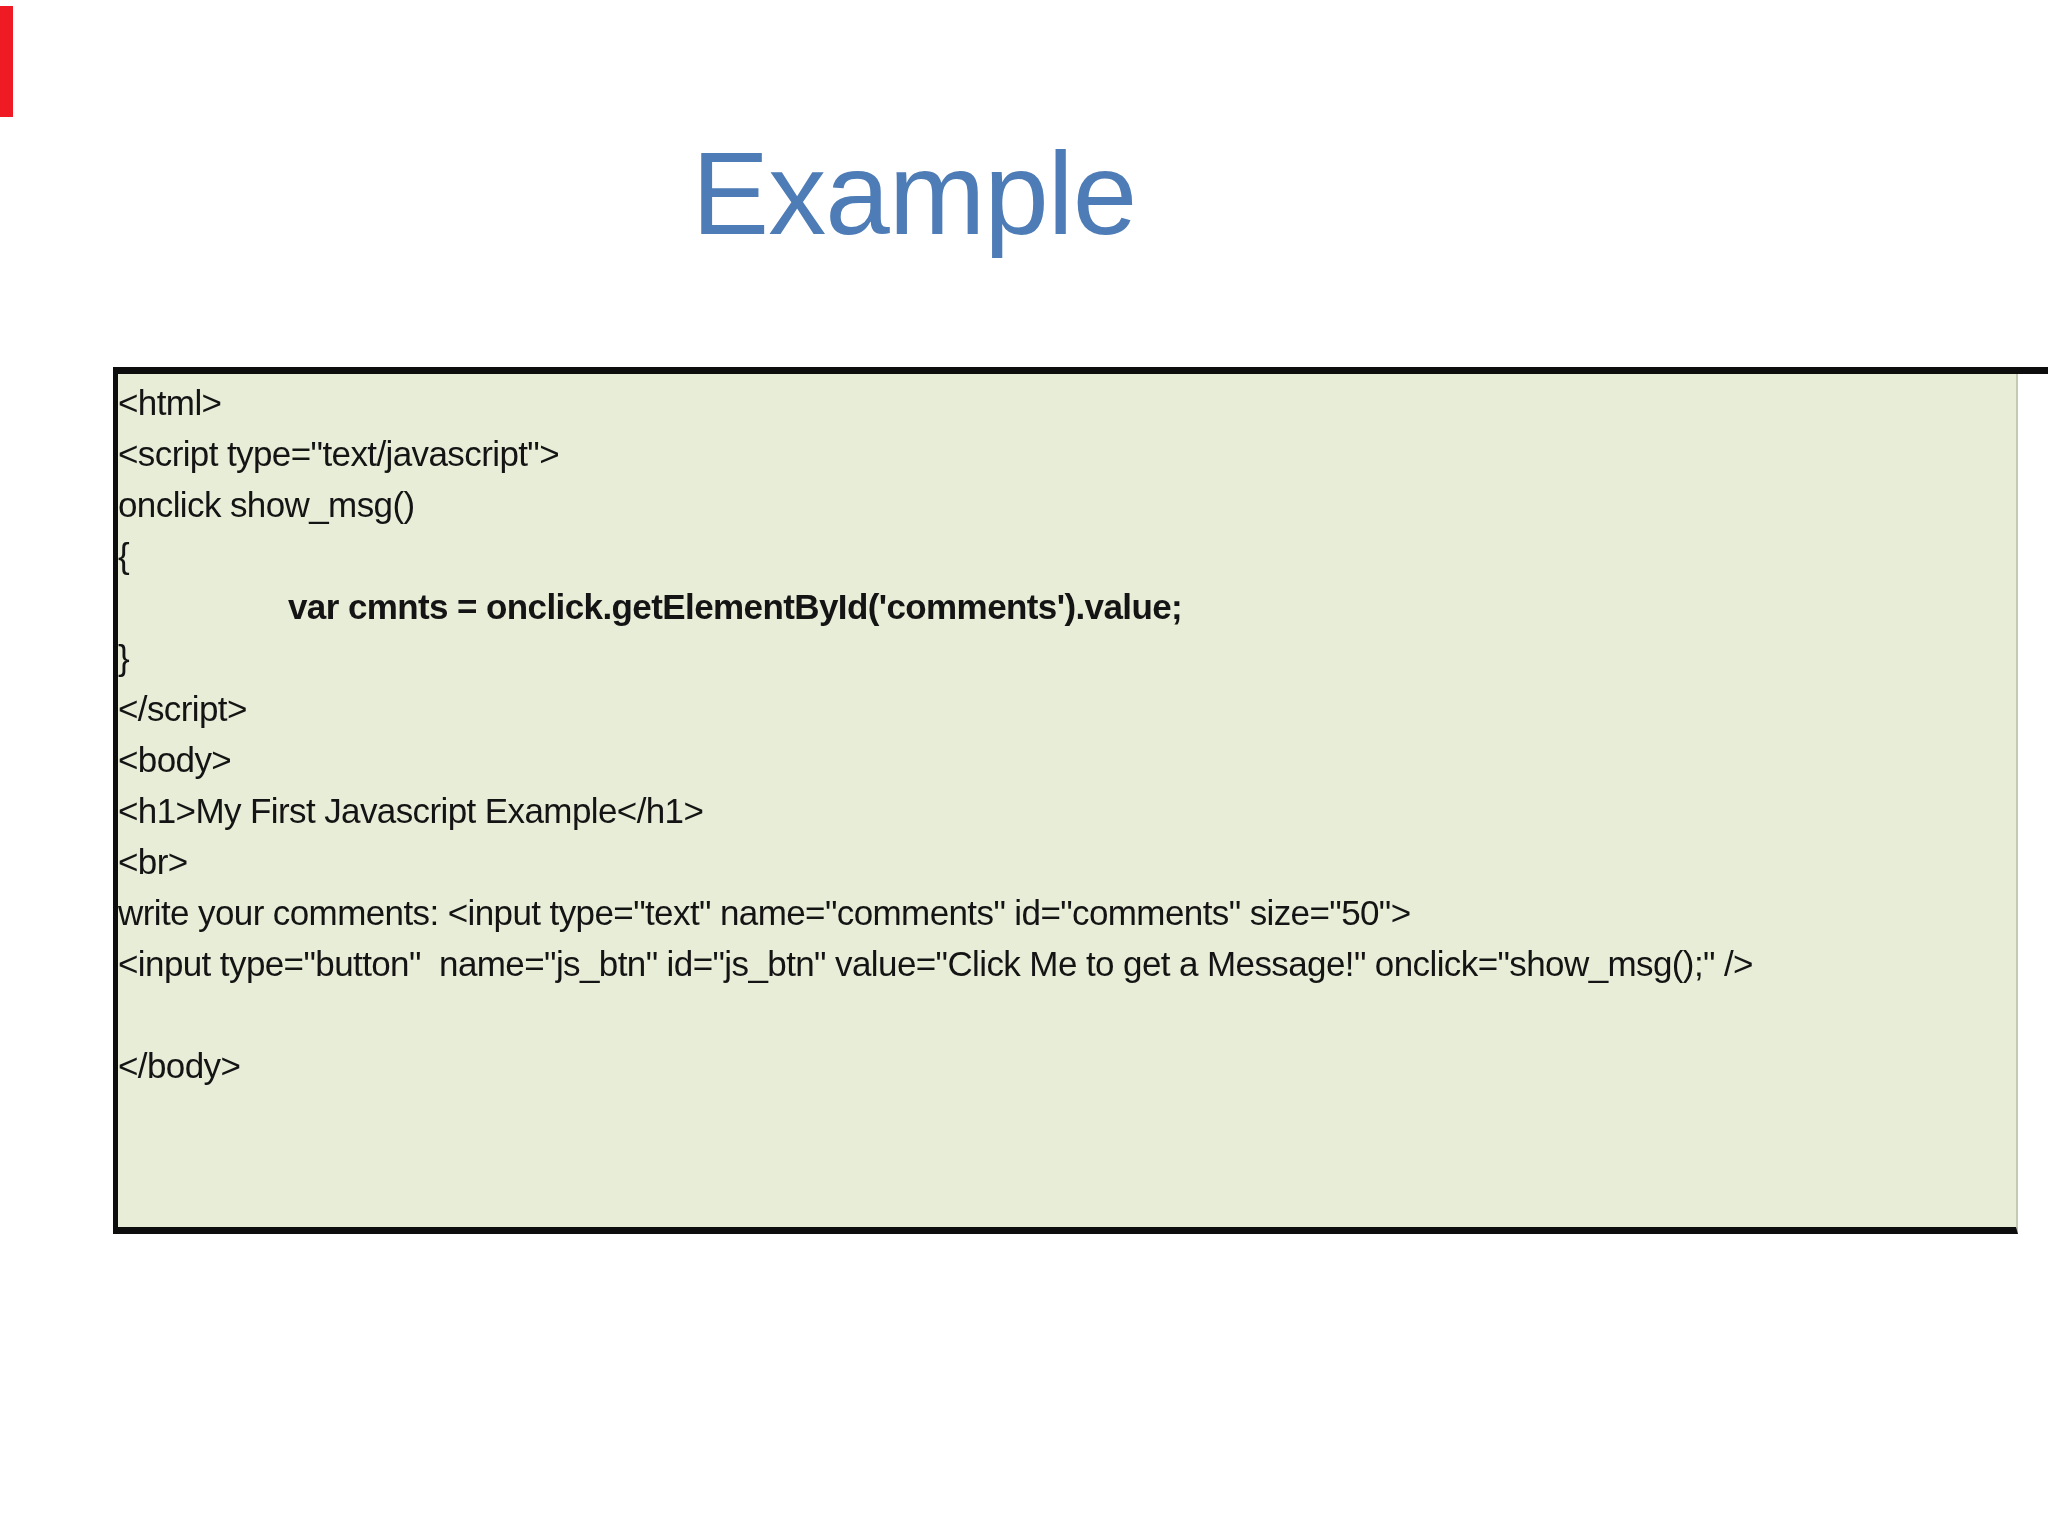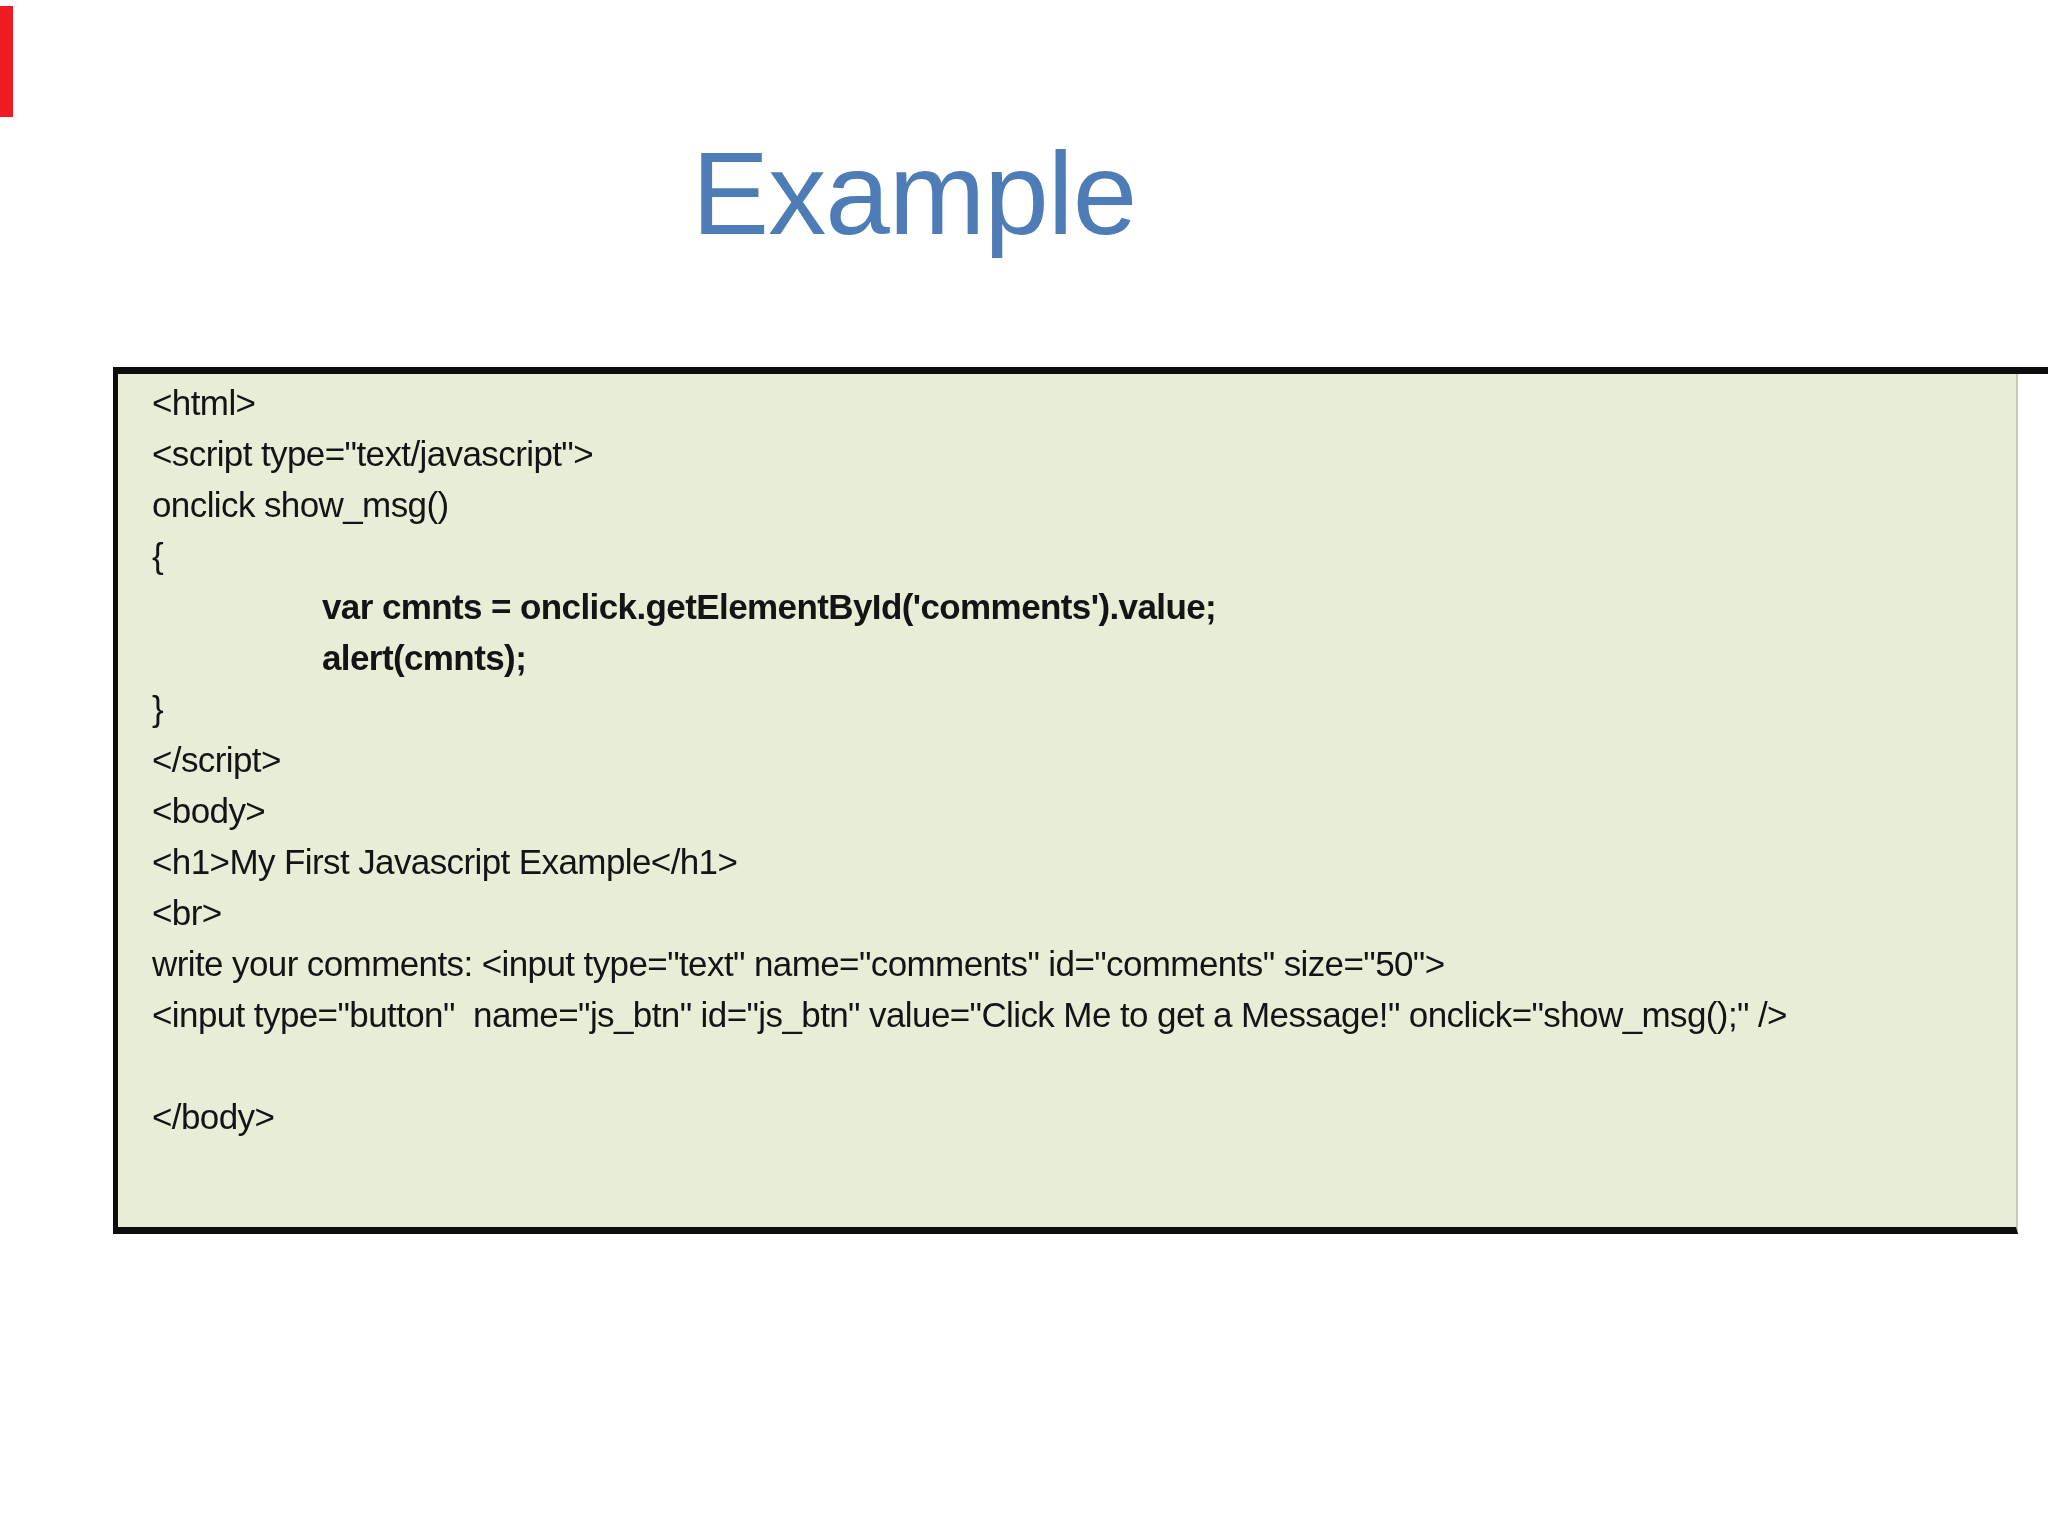--- a/index.html
+++ b/index.html
@@ -55,22 +55,21 @@
     height: 853px;
     background: var(--box-bg);
     border-left: 5px solid var(--border-color);
     border-bottom: 7px solid var(--border-color);
     border-right: 2px solid #c3c9b2;
     box-sizing: content-box;
     overflow: hidden;
   }
 
   .code-block {
-    padding: 3px 6px 0 24px;
-    margin-left: 10px;
+    padding: 3px 6px 0 0;
   }
 
   .code-line {
     font-family: "Liberation Sans", sans-serif;
     font-size: 35px;
     line-height: 51px;
     letter-spacing: -0.6px;
     color: #141414;
     white-space: pre;
   }
@@ -90,21 +89,20 @@
 
 <div class="box-top-border"></div>
 
 <div class="code-box">
   <div class="code-block">
       <div class="code-line">&lt;html&gt;</div>
       <div class="code-line">&lt;script type="text/javascript"&gt;</div>
       <div class="code-line">onclick show_msg()</div>
       <div class="code-line">{</div>
       <div class="code-line bold indent">var cmnts = onclick.getElementById('comments').value;</div>
-      <div class="code-line bold indent">alert(cmnts);</div>
       <div class="code-line">}</div>
       <div class="code-line">&lt;/script&gt;</div>
       <div class="code-line">&lt;body&gt;</div>
       <div class="code-line">&lt;h1&gt;My First Javascript Example&lt;/h1&gt;</div>
       <div class="code-line">&lt;br&gt;</div>
       <div class="code-line">write your comments: &lt;input type="text" name="comments" id="comments" size="50"&gt;</div>
       <div class="code-line">&lt;input type="button"  name="js_btn" id="js_btn" value="Click Me to get a Message!" onclick="show_msg();" /&gt;</div>
       <div class="code-line">&nbsp;</div>
       <div class="code-line">&lt;/body&gt;</div>
     </div>

